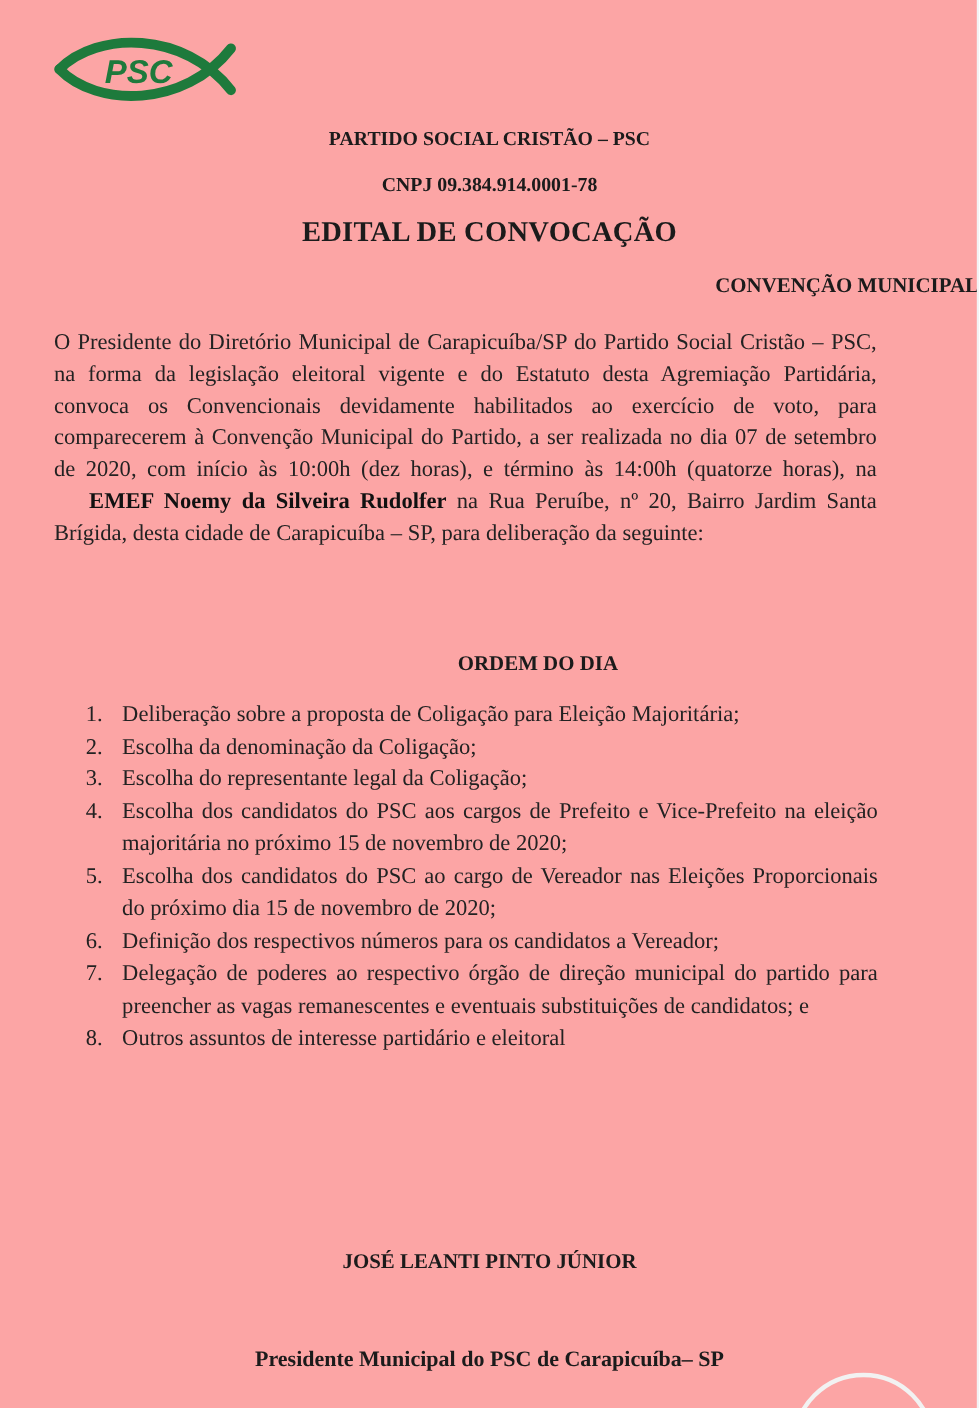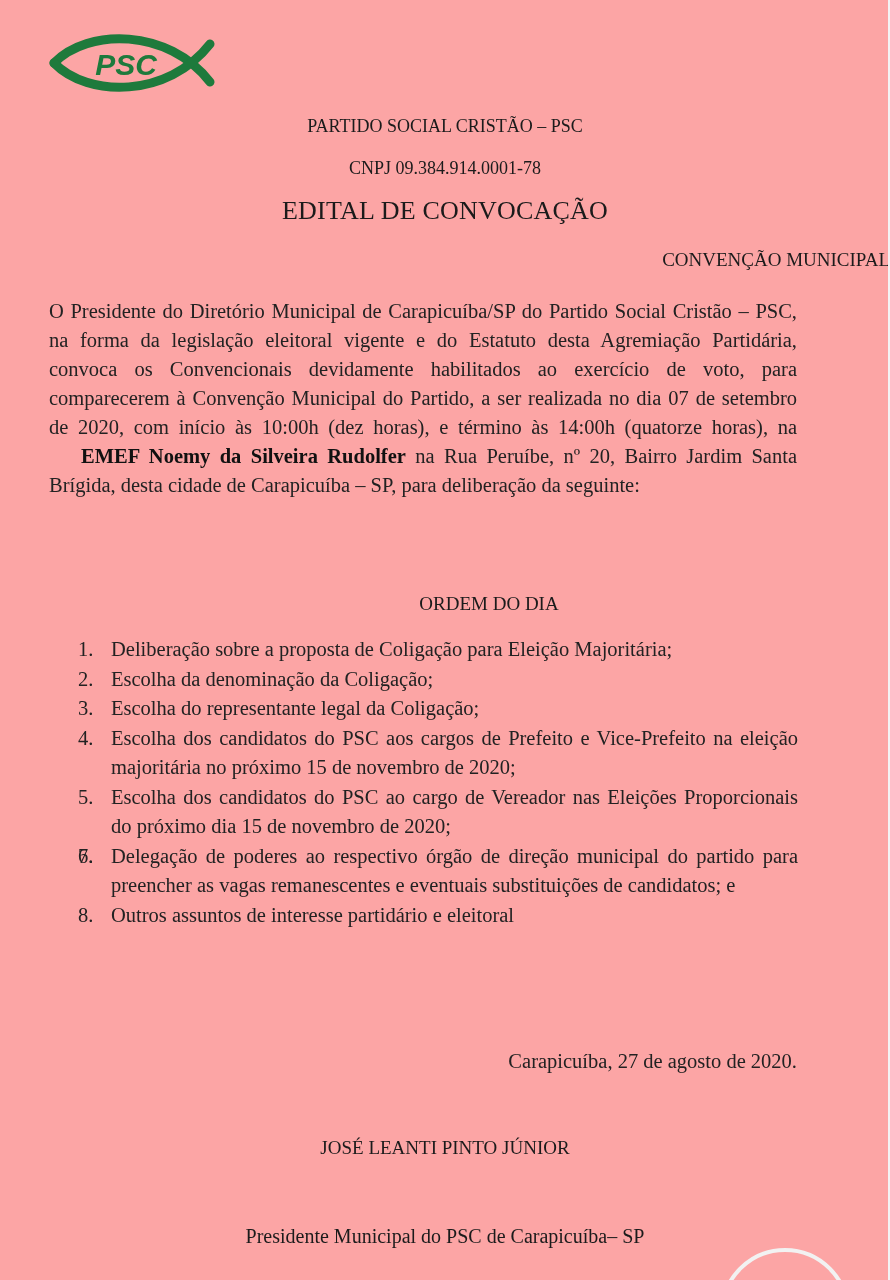--- a/index.html
+++ b/index.html
@@ -27,21 +27,21 @@
     top: 30px;
     width: 176px;
     height: 66px;
   }
   .logo svg { display: block; }
   .center {
     position: absolute;
     left: 0;
     width: 890px;
     text-align: center;
-    font-weight: normal;
+    font-weight: bold;
     color: #1b1b1b;
   }
   .party-name { top: 116px; font-size: 18px; }
   .cnpj { top: 158px; font-size: 18px; }
   .doc-title { top: 196px; font-size: 26px; letter-spacing: 0.2px; }
   .doc-subtitle { top: 249px; font-size: 19px; text-align: right; }
   .body-text {
     position: absolute;
     left: 49px;
     top: 297px;
@@ -135,25 +135,24 @@
   <div class="body-text"><span>O Presidente do Diretório Municipal de Carapicuíba/SP do Partido Social Cristão – PSC, na forma da legislação eleitoral vigente e do Estatuto desta Agremiação Partidária, convoca os Convencionais devidamente habilitados ao exercício de voto, para comparecerem à Convenção Municipal do Partido, a ser realizada no dia 07 de setembro de 2020, com início às 10:00h (dez horas), e término às 14:00h (quatorze horas), na </span><b>EMEF Noemy da Silveira Rudolfer</b><span> na Rua Peruíbe, nº 20, Bairro Jardim Santa Brígida, desta cidade de Carapicuíba – SP, para deliberação da seguinte:</span></div>
 
   <div class="center agenda-title">ORDEM DO DIA</div>
 
   <ol class="agenda">
     <li><span class="num">1.</span><span>Deliberação sobre a proposta de Coligação para Eleição Majoritária;</span></li>
     <li><span class="num">2.</span><span>Escolha da denominação da Coligação;</span></li>
     <li><span class="num">3.</span><span>Escolha do representante legal da Coligação;</span></li>
     <li><span class="num">4.</span><span>Escolha dos candidatos do PSC aos cargos de Prefeito e Vice-Prefeito na eleição majoritária no próximo 15 de novembro de 2020;</span></li>
     <li><span class="num">5.</span><span>Escolha dos candidatos do PSC ao cargo de Vereador nas Eleições Proporcionais do próximo dia 15 de novembro de 2020;</span></li>
-    <li><span class="num">6.</span></li>
+    <li><span class="num">6.</span><span>Definição dos respectivos números para os candidatos a Vereador;</span></li>
     <li><span class="num">7.</span><span>Delegação de poderes ao respectivo órgão de direção municipal do partido para preencher as vagas remanescentes e eventuais substituições de candidatos; e</span></li>
     <li class="last"><span class="num">8.</span><span>Outros assuntos de interesse partidário e eleitoral</span></li>
   </ol>
 
-  <div class="date-line">Carapicuíba, 27 de agosto de 2020.</div>
 
   <div class="center signer-name">JOSÉ LEANTI PINTO JÚNIOR</div>
   <div class="center signer-role">Presidente Municipal do PSC de Carapicuíba– SP</div>
 
   <div class="watermark-circle"></div>
   <div class="edge-shadow"></div>
 </div>
 
 </body></html>

